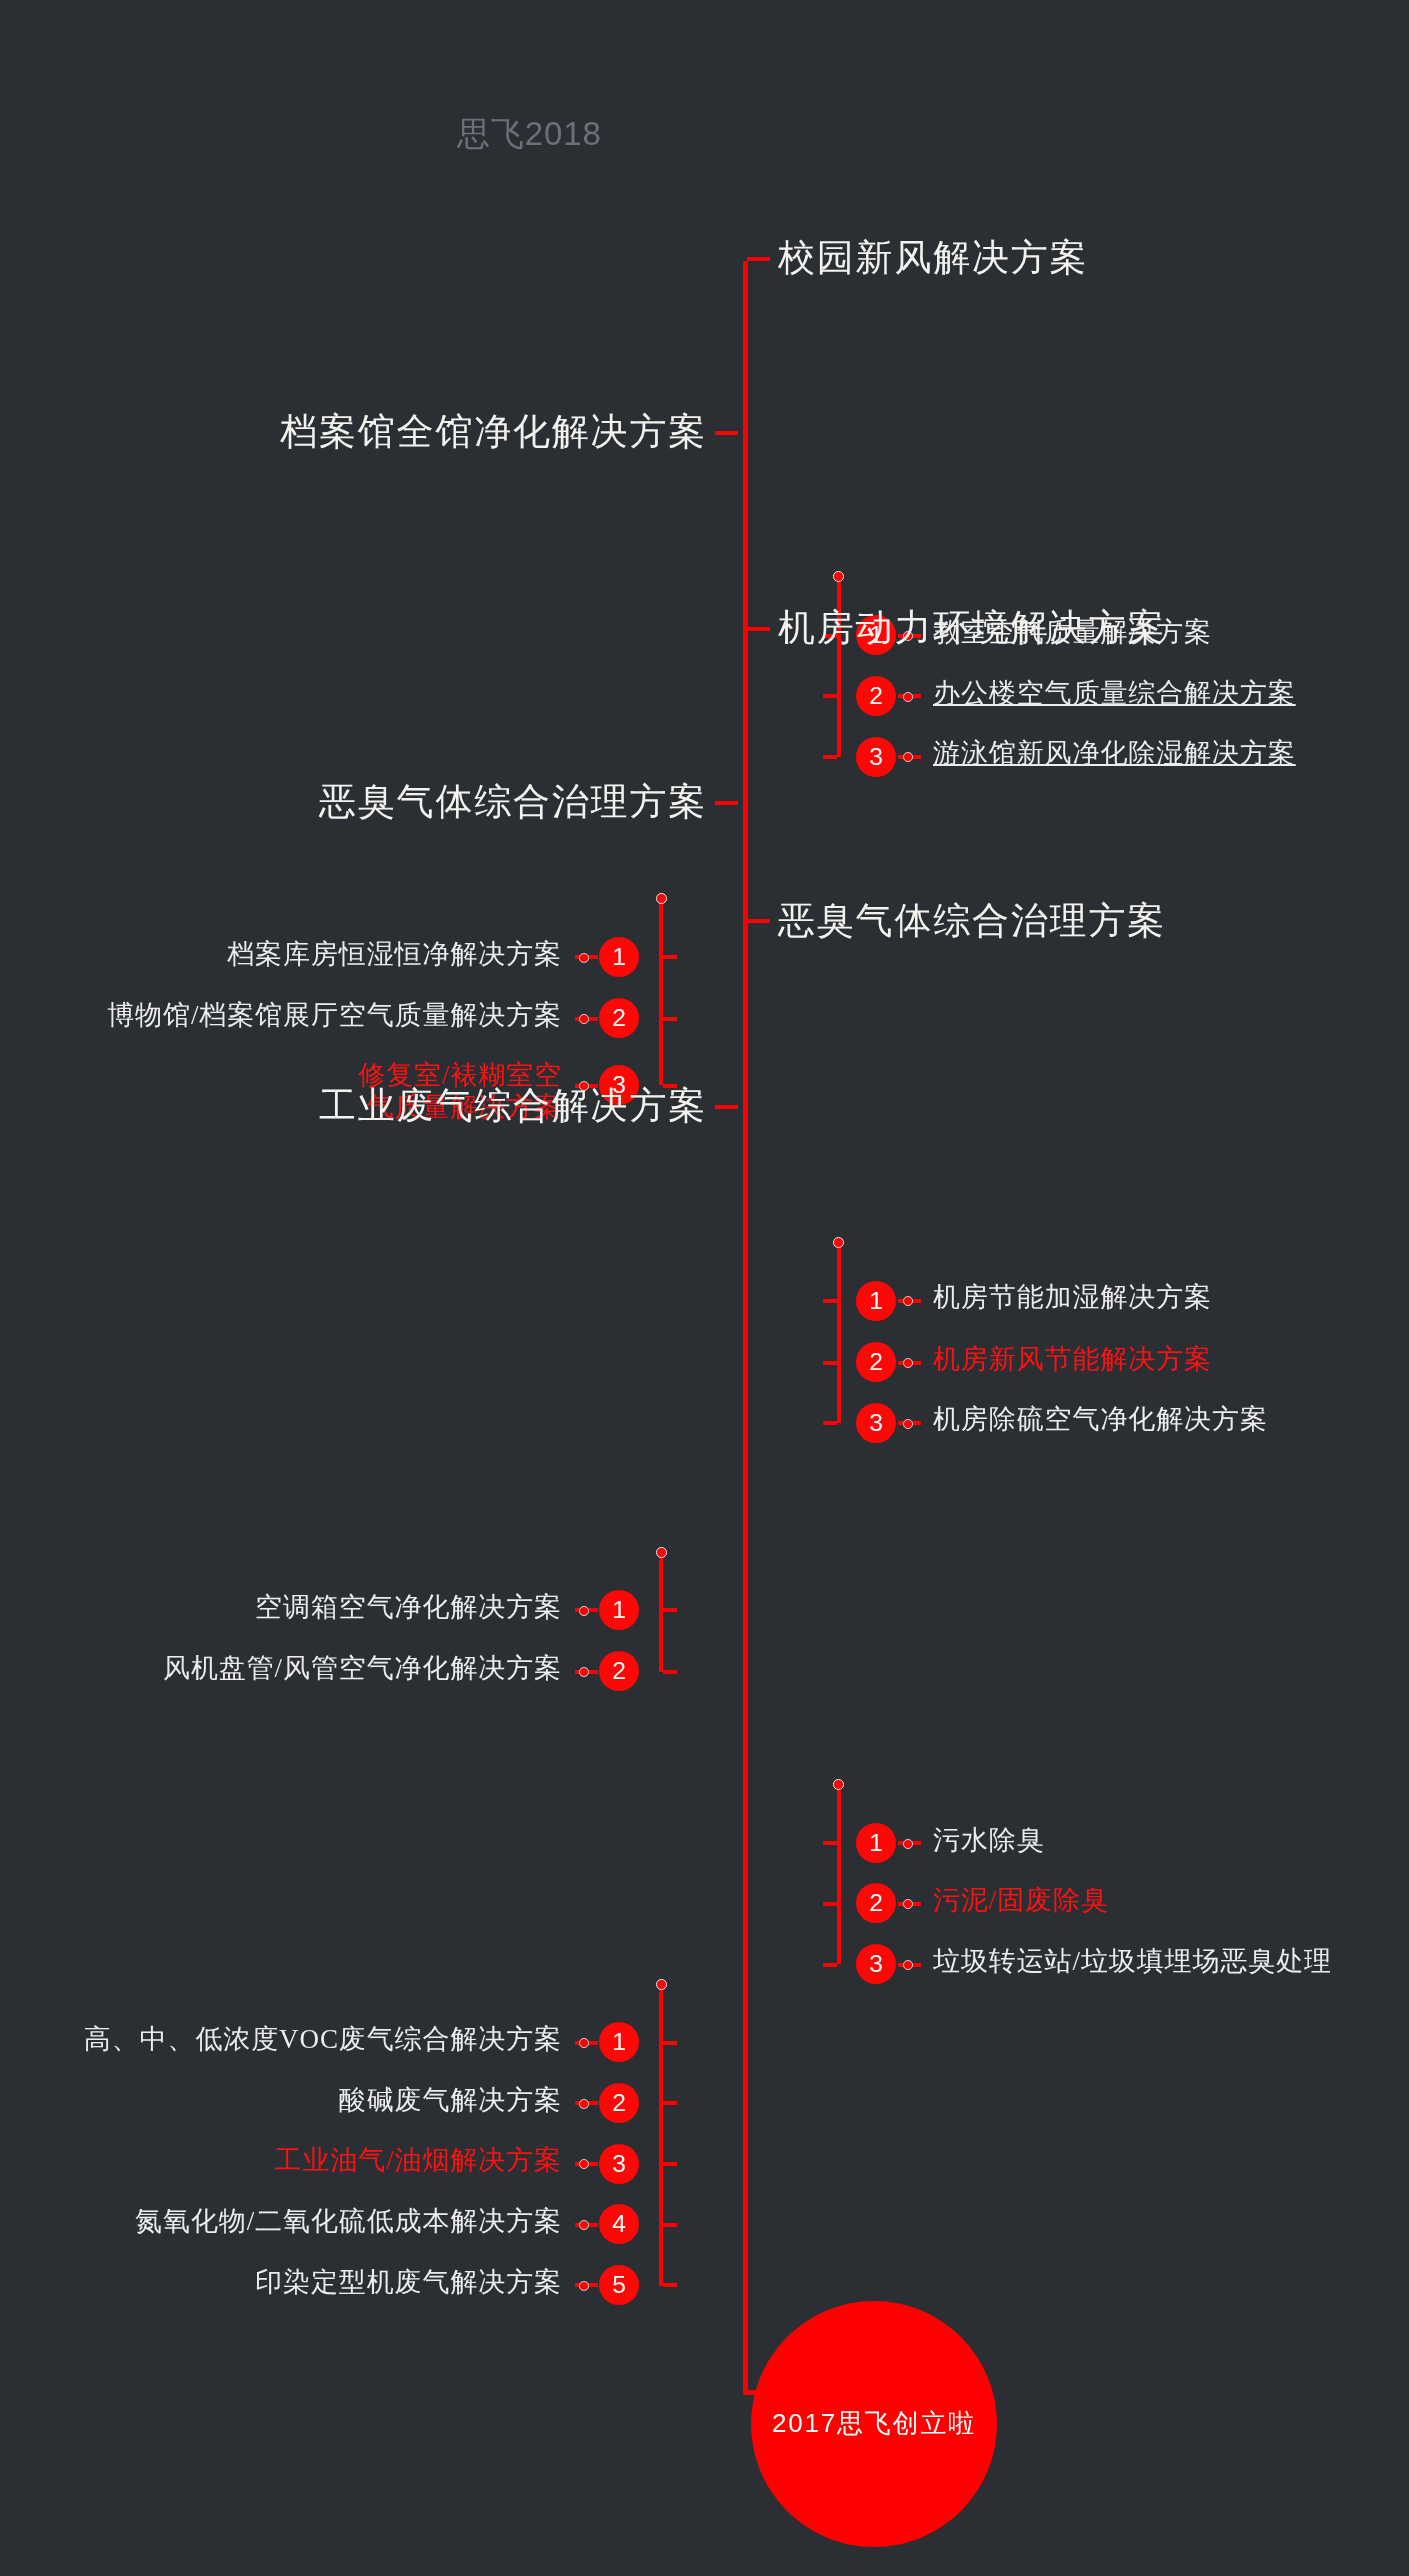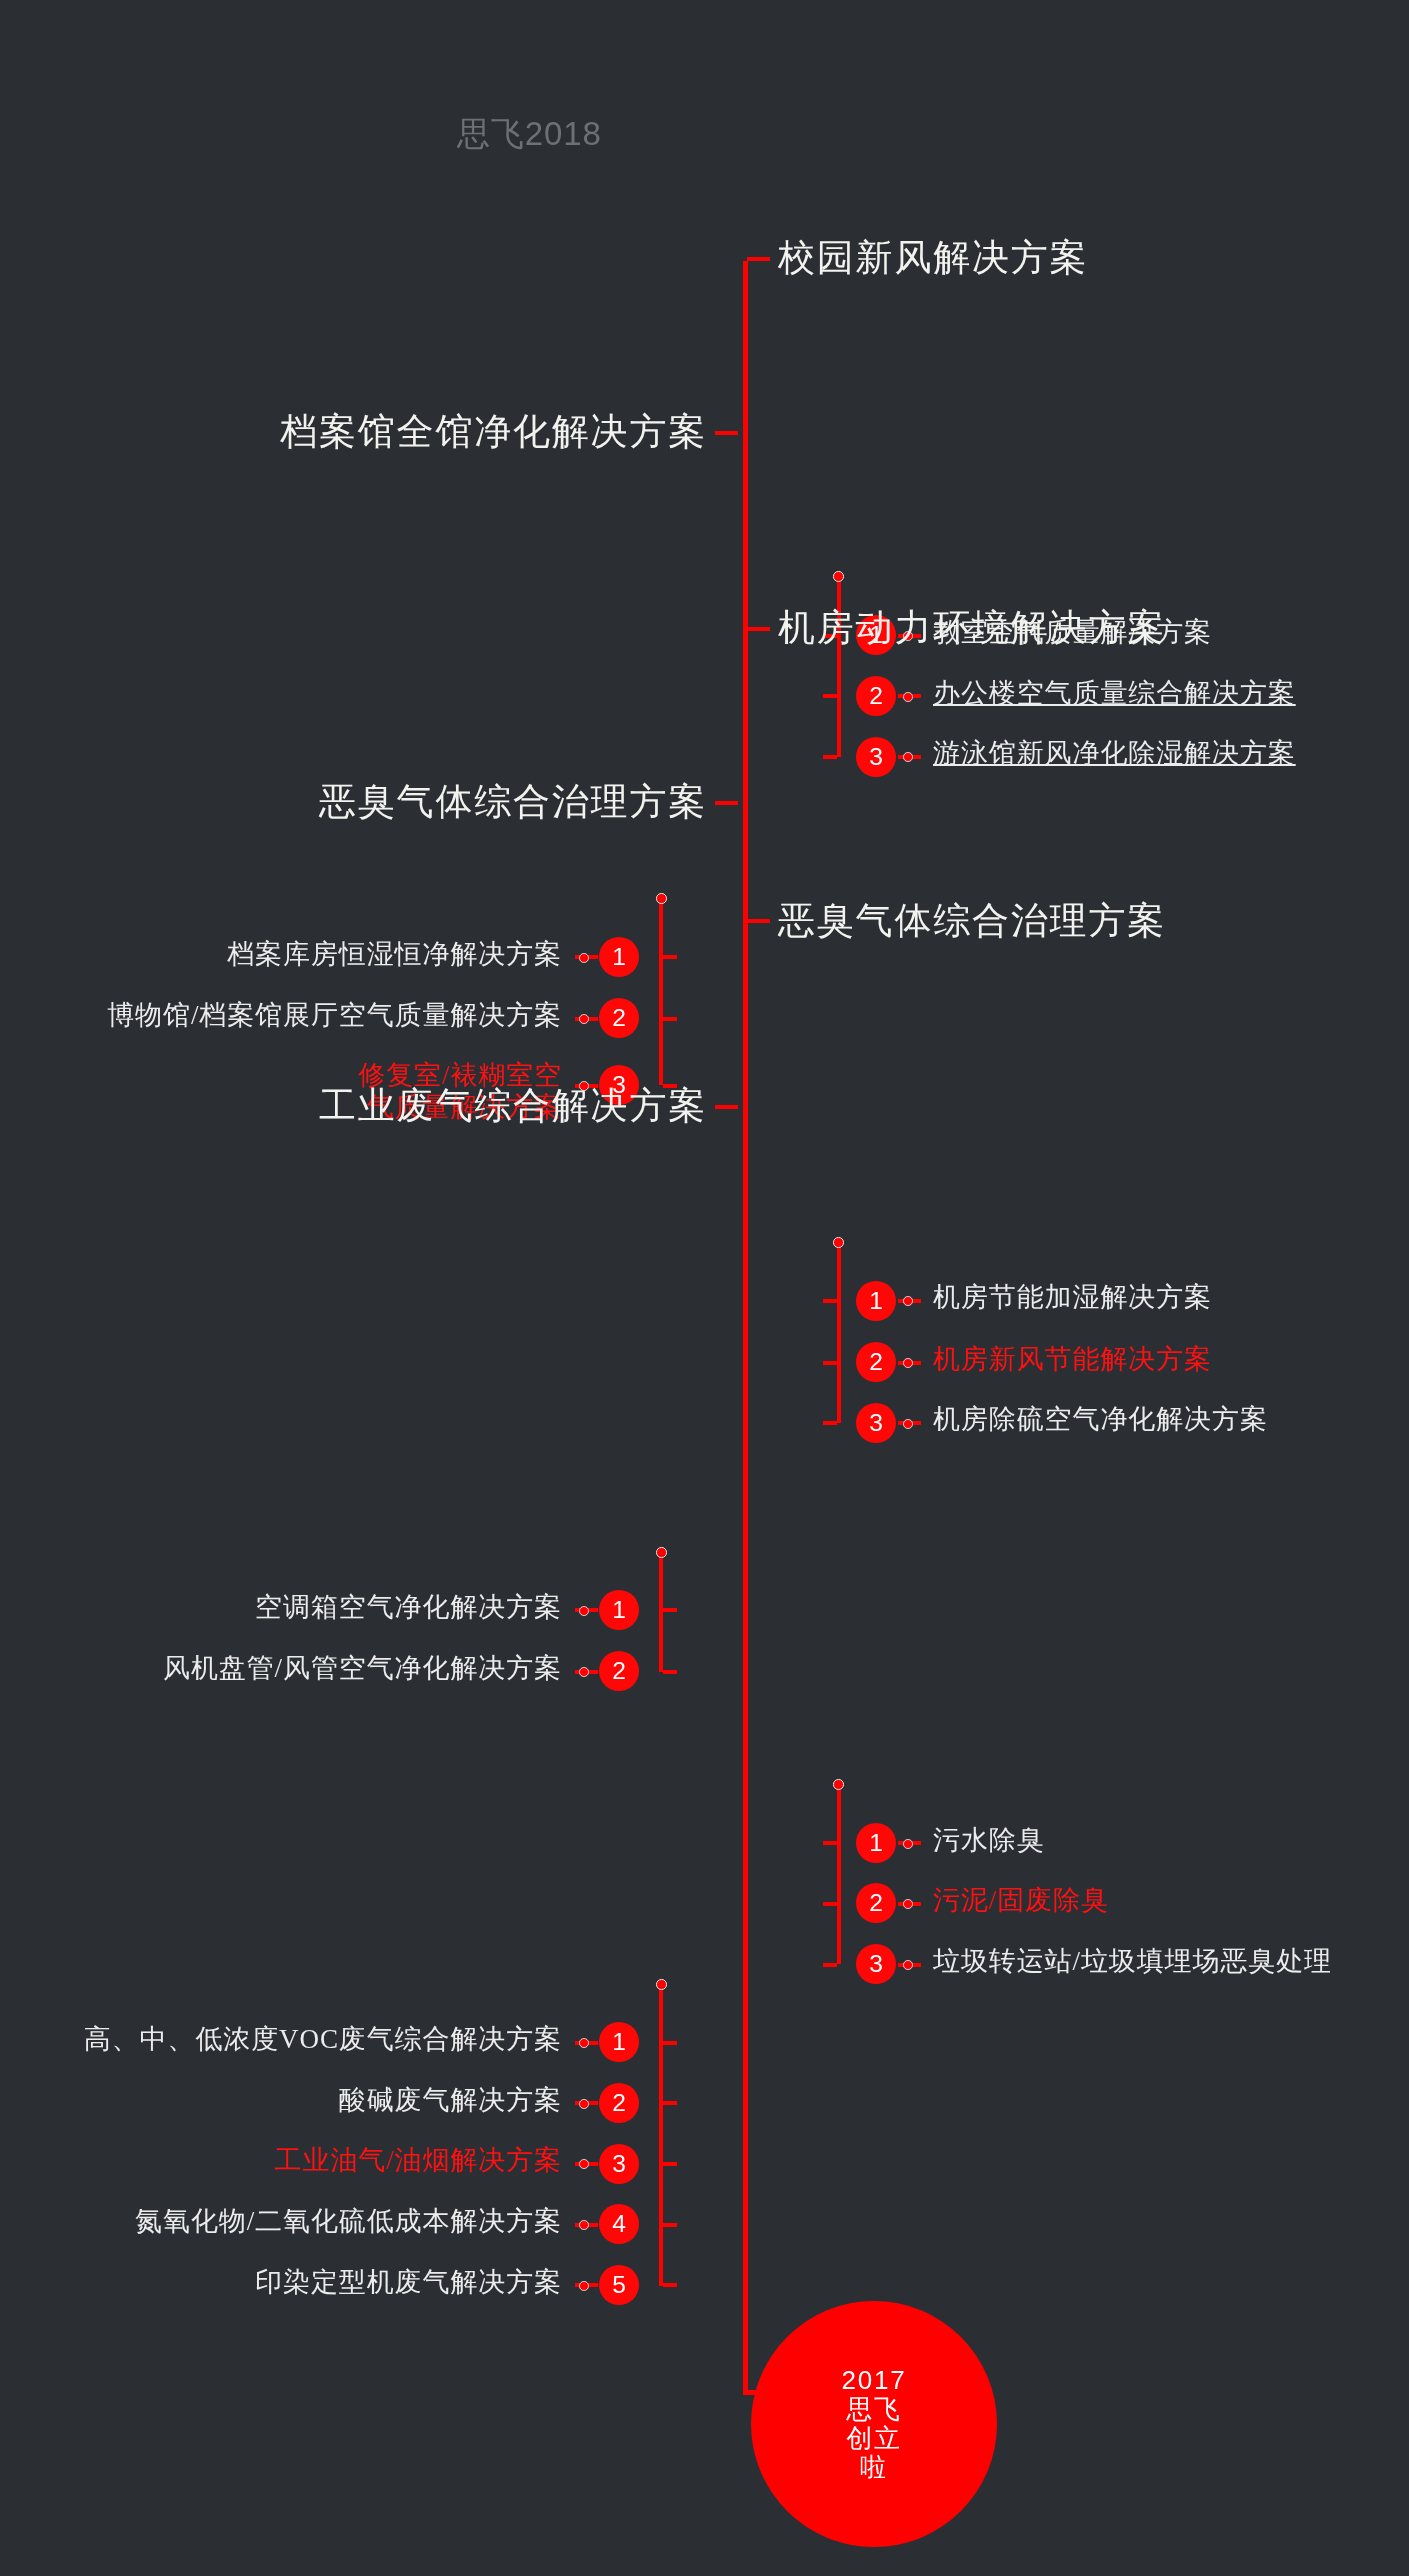--- a/index.html
+++ b/index.html
@@ -70,21 +70,21 @@
   
   .end-circle {
     position: absolute;
     left: 751px;
     top: 2301px;
     width: 246px;
     height: 246px;
     border-radius: 50%;
     background: #ff0000;
     display: flex;
-    flex-direction: column;
+    flex-direction: row;
     align-items: center;
     justify-content: center;
     line-height: 1.12;
   }
   .end-circle div {
     font-size: 26px;
     color: #ffffff;
     font-family: "Liberation Sans", sans-serif;
     letter-spacing: 1.8px;
   }

